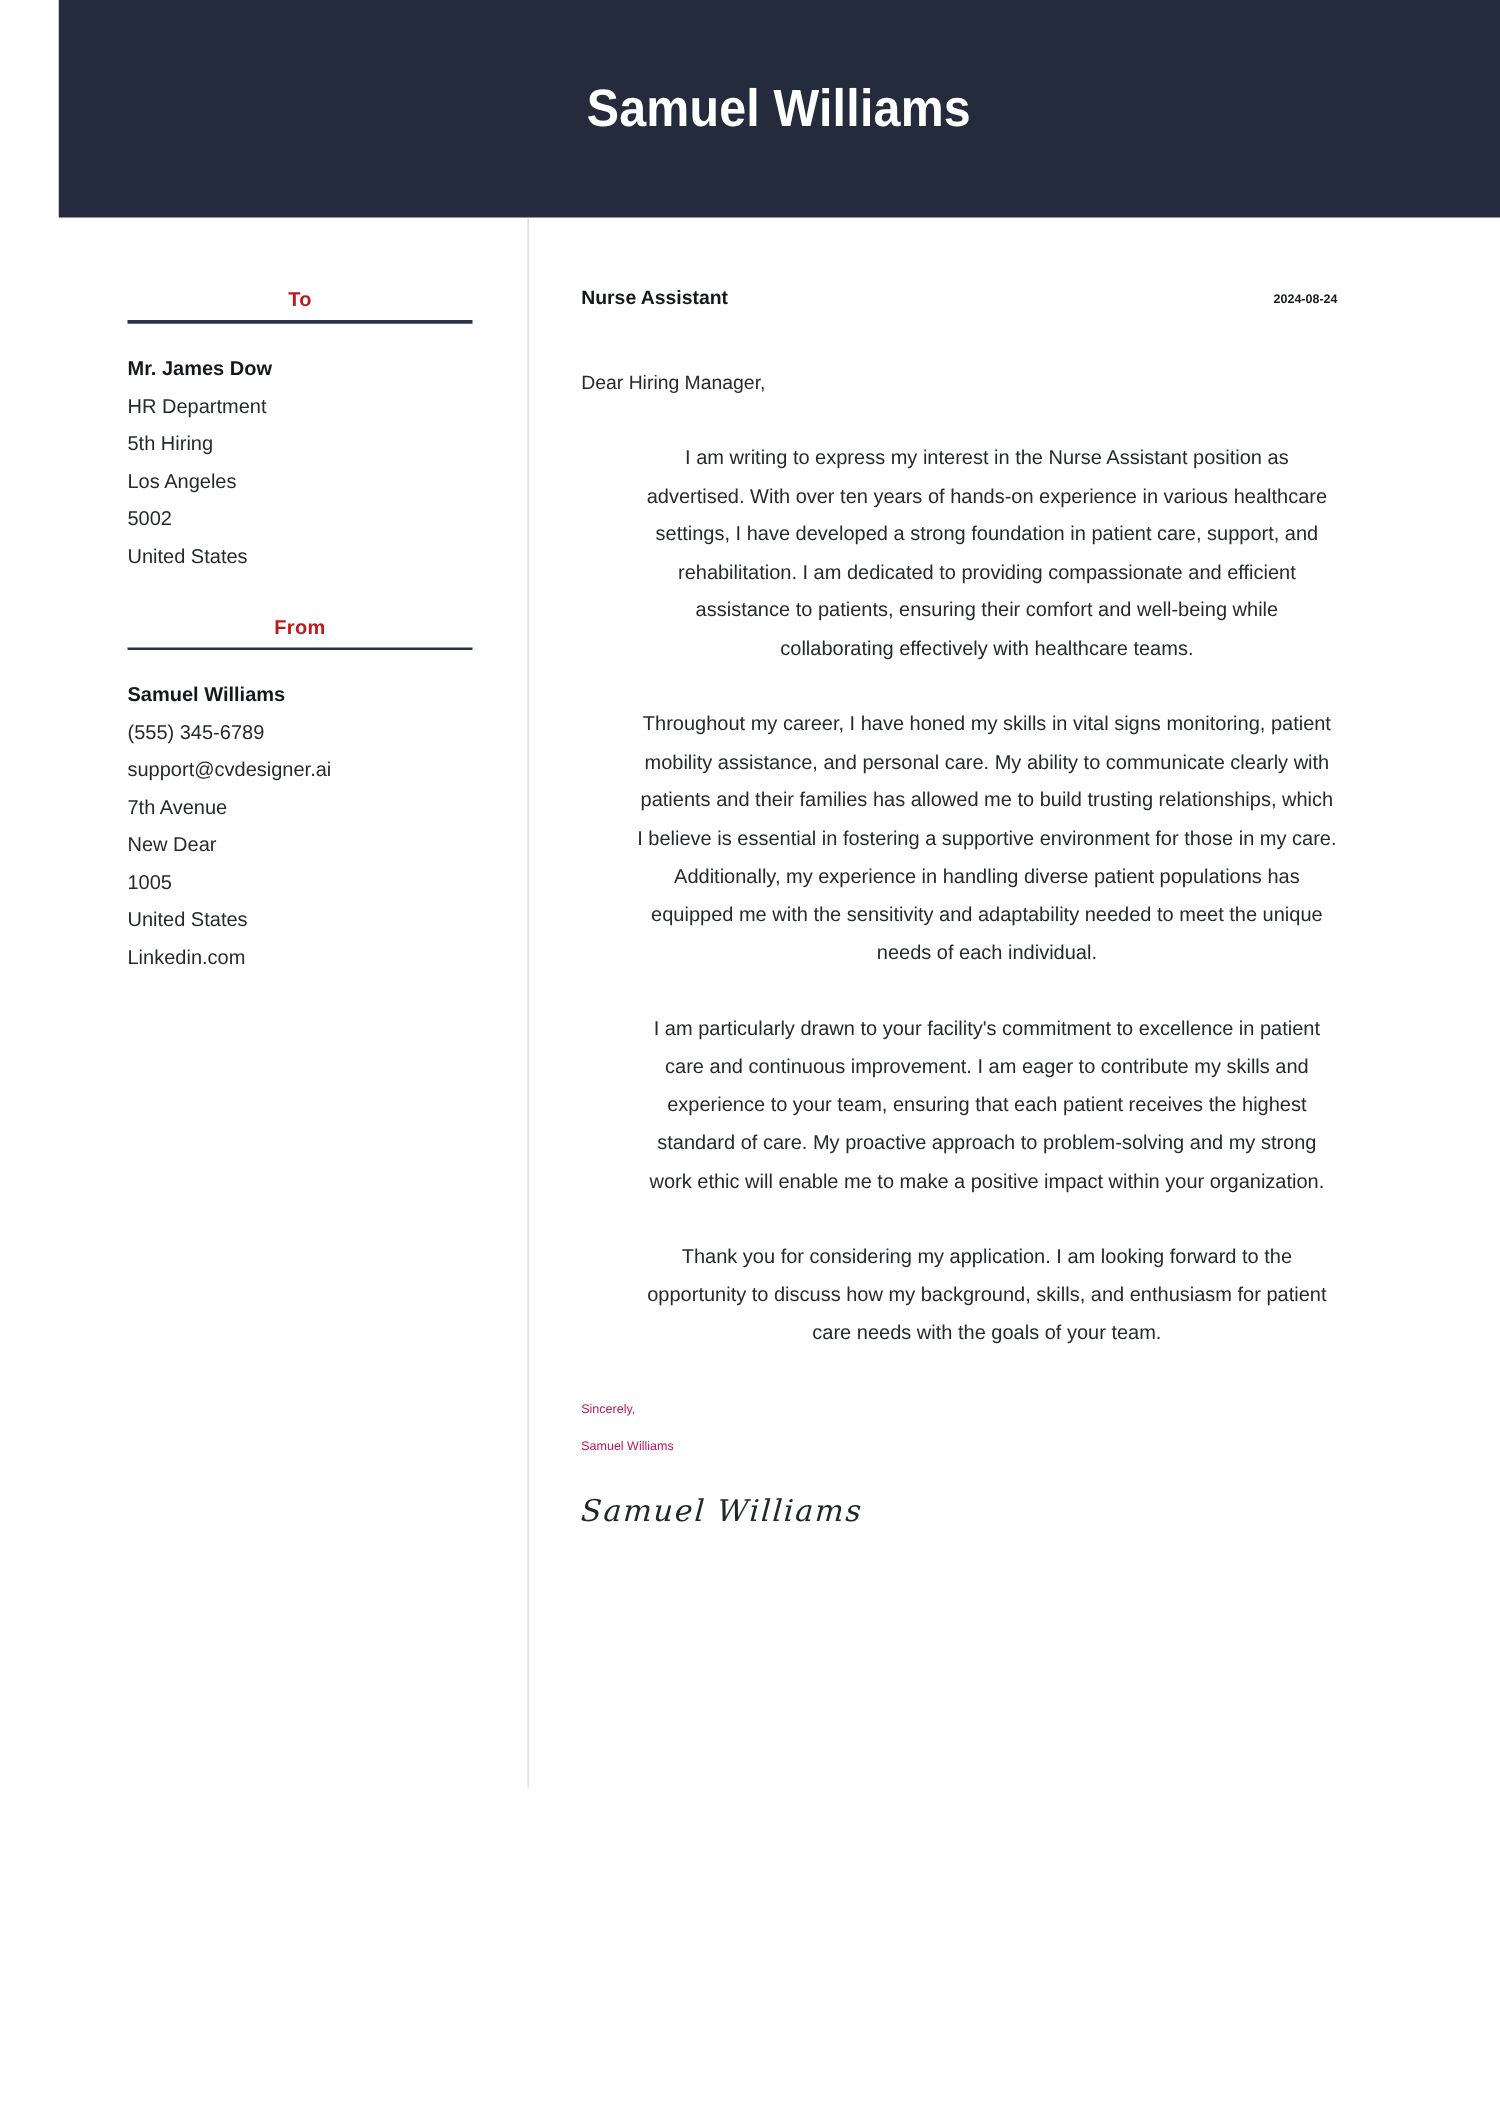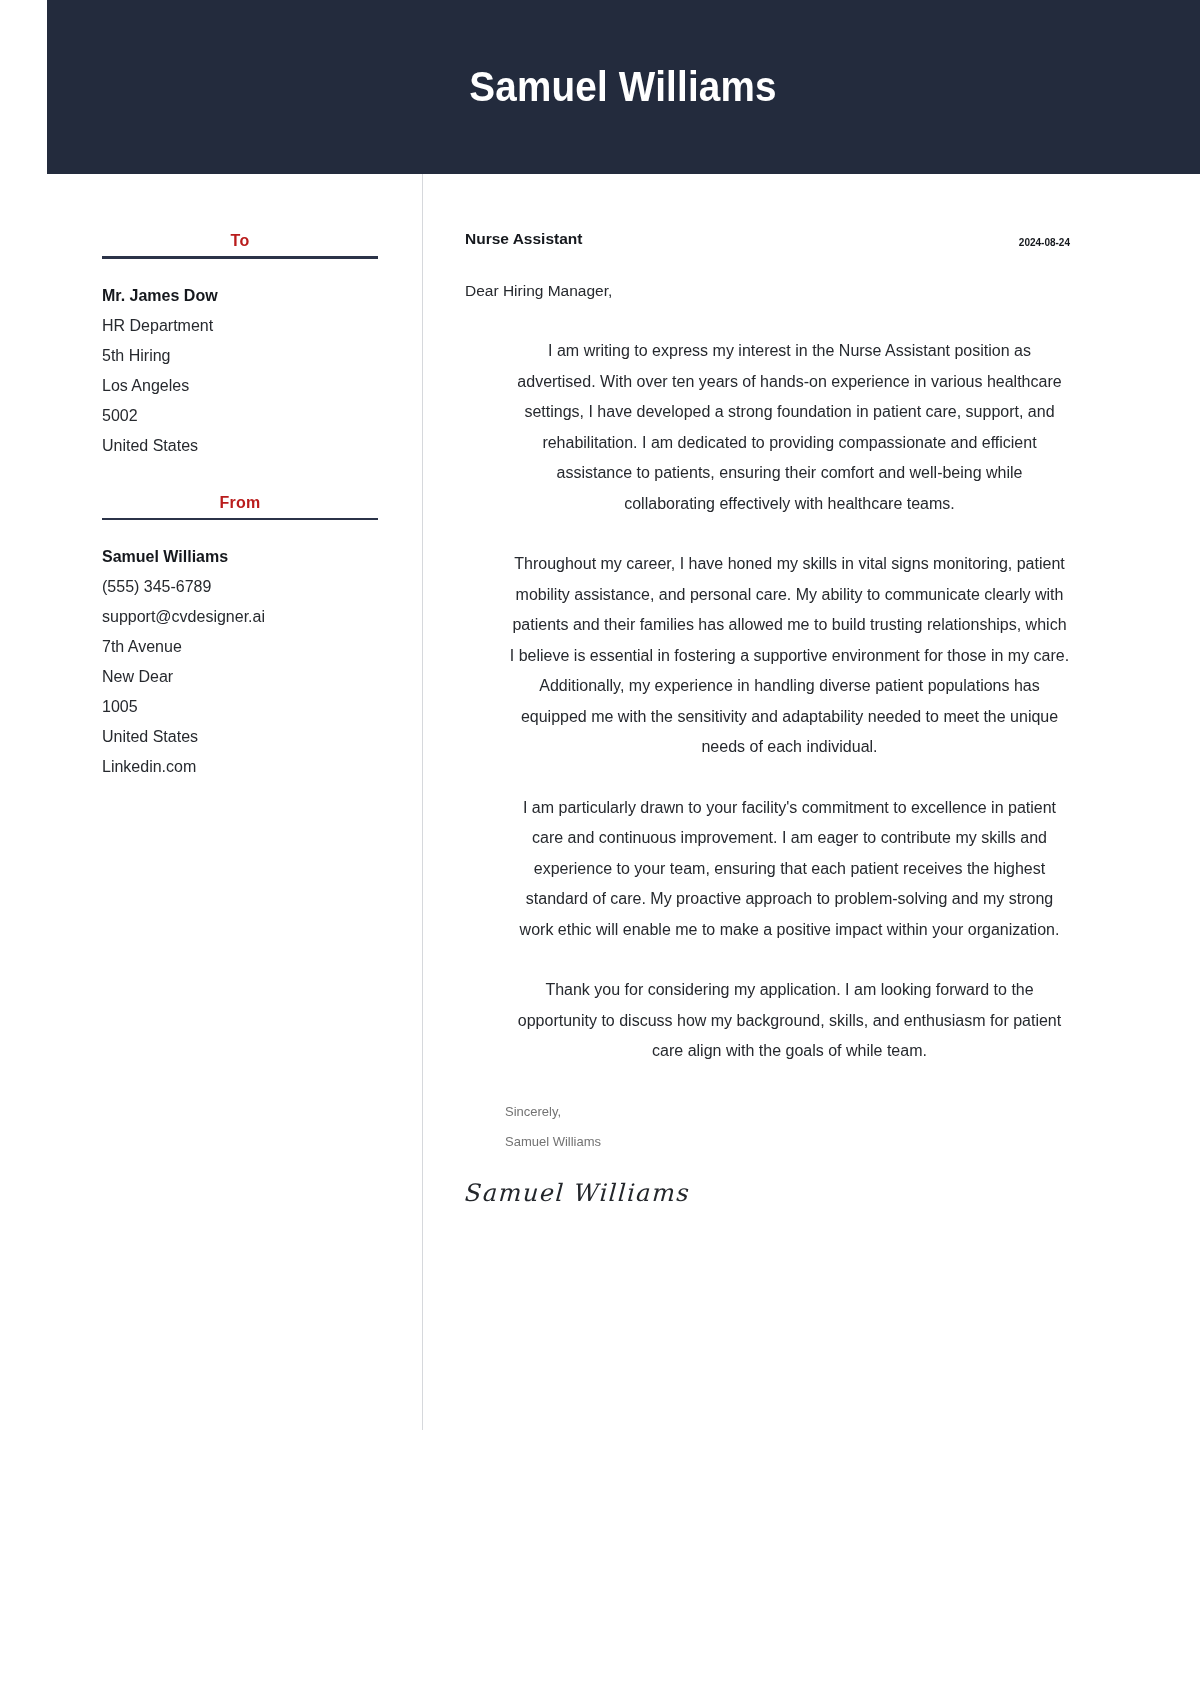--- a/index.html
+++ b/index.html
@@ -92,22 +92,22 @@
   
   .letter {
     flex: 1 1 auto;
     padding: 56px 130px 0 42px;
     position: relative;
   }
 
   .letter-top {
     display: flex;
     justify-content: space-between;
-    align-items: flex-end;
-    margin-bottom: 28px;
+    align-items: center;
+    margin-bottom: 44px;
   }
 
   .job-title {
     font-size: 15.5px;
     font-weight: bold;
     color: #15181d;
   }
 
   .letter-date {
     font-size: 10px;
@@ -126,24 +126,23 @@
   .para {
     font-size: 16px;
     line-height: 30.5px;
     color: #26292e;
     margin-bottom: 30px;
     text-align: center;
     margin-left: 44px;
   }
 
   .closing {
-    font-size: 13px;
+    font-size: 10px;
     line-height: 30px;
-    color: #737373;
-    margin-left: 40px;
+    color: #be185d;
   }
 
   .signature {
     margin-top: 22px;
     font-family: "DejaVu Serif", serif;
     font-style: italic;
     font-size: 24px;
     letter-spacing: 1.5px;
     color: #23262b;
     transform: skewX(-4deg);
@@ -196,21 +195,21 @@
       <div class="letter-top">
         <div class="job-title">Nurse Assistant</div>
         <div class="letter-date">2024-08-24</div>
       </div>
 
       <div class="salutation">Dear Hiring Manager,</div>
 
       <p class="para">I am writing to express my interest in the Nurse Assistant position as advertised. With over ten years of hands-on experience in various healthcare settings, I have developed a strong foundation in patient care, support, and rehabilitation. I am dedicated to providing compassionate and efficient assistance to patients, ensuring their comfort and well-being while collaborating effectively with healthcare teams.</p>
       <p class="para">Throughout my career, I have honed my skills in vital signs monitoring, patient mobility assistance, and personal care. My ability to communicate clearly with patients and their families has allowed me to build trusting relationships, which I believe is essential in fostering a supportive environment for those in my care. Additionally, my experience in handling diverse patient populations has equipped me with the sensitivity and adaptability needed to meet the unique needs of each individual.</p>
       <p class="para">I am particularly drawn to your facility's commitment to excellence in patient care and continuous improvement. I am eager to contribute my skills and experience to your team, ensuring that each patient receives the highest standard of care. My proactive approach to problem-solving and my strong work ethic will enable me to make a positive impact within your organization.</p>
-      <p class="para">Thank you for considering my application. I am looking forward to the opportunity to discuss how my background, skills, and enthusiasm for patient care align with the goals of while team.</p>
+      <p class="para">Thank you for considering my application. I am looking forward to the opportunity to discuss how my background, skills, and enthusiasm for patient care needs with the goals of your team.</p>
 
       <div class="closing">Sincerely,</div>
       <div class="closing">Samuel Williams</div>
 
       <div class="signature">Samuel Williams</div>
 
     </main>
 
   </div>
 

